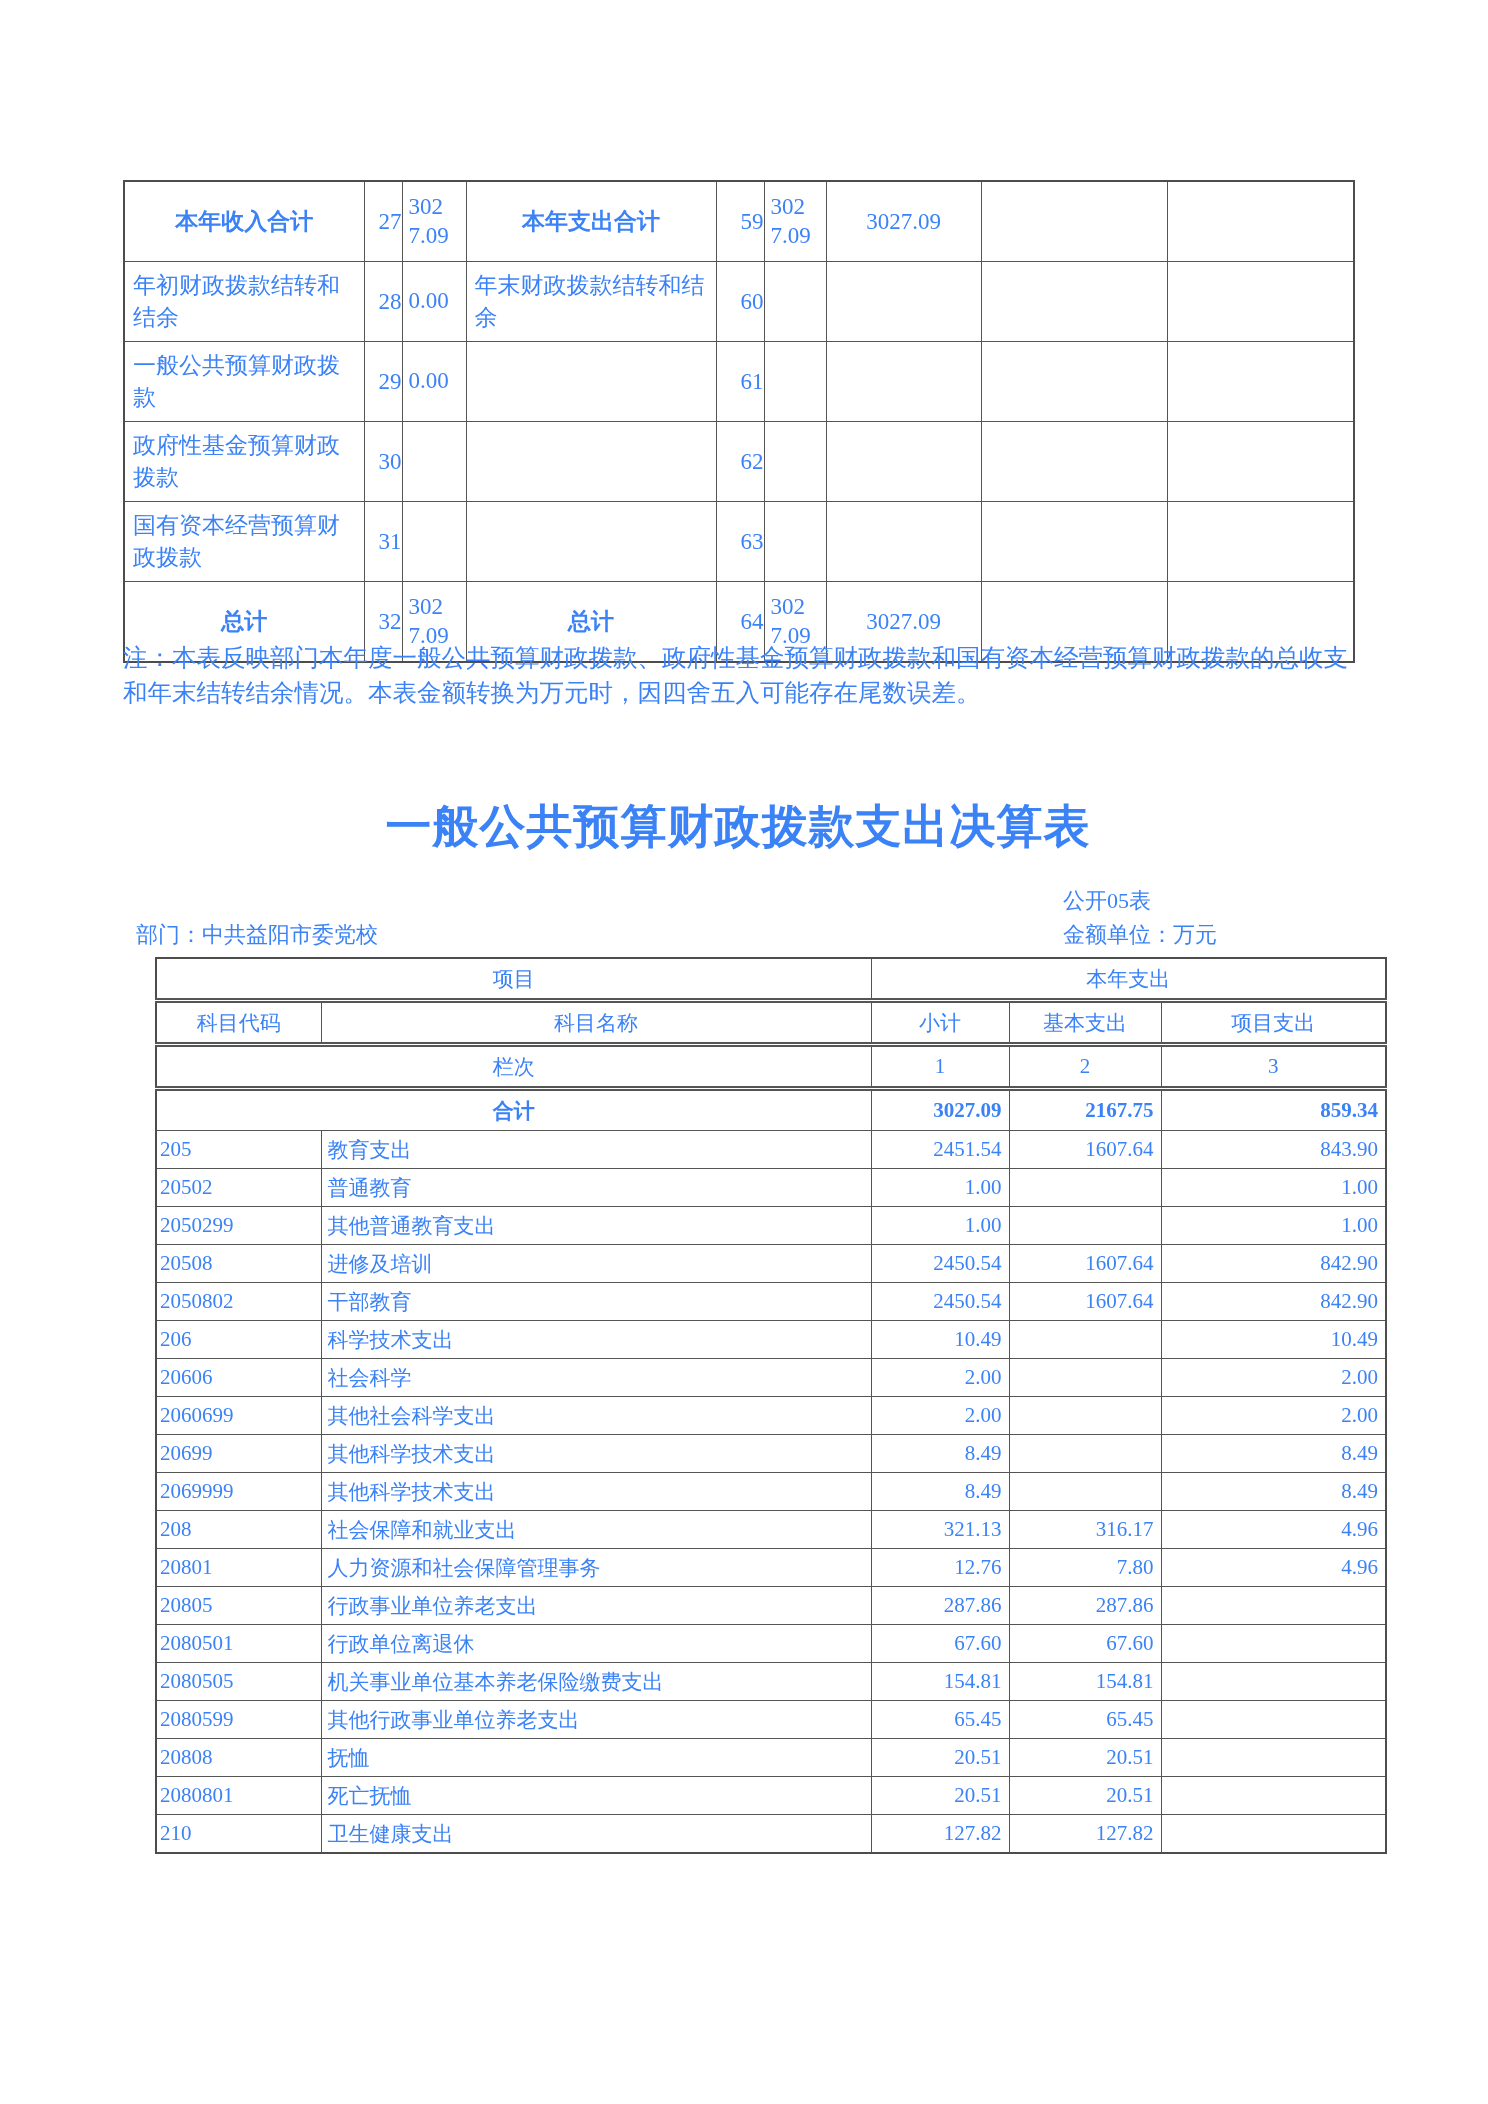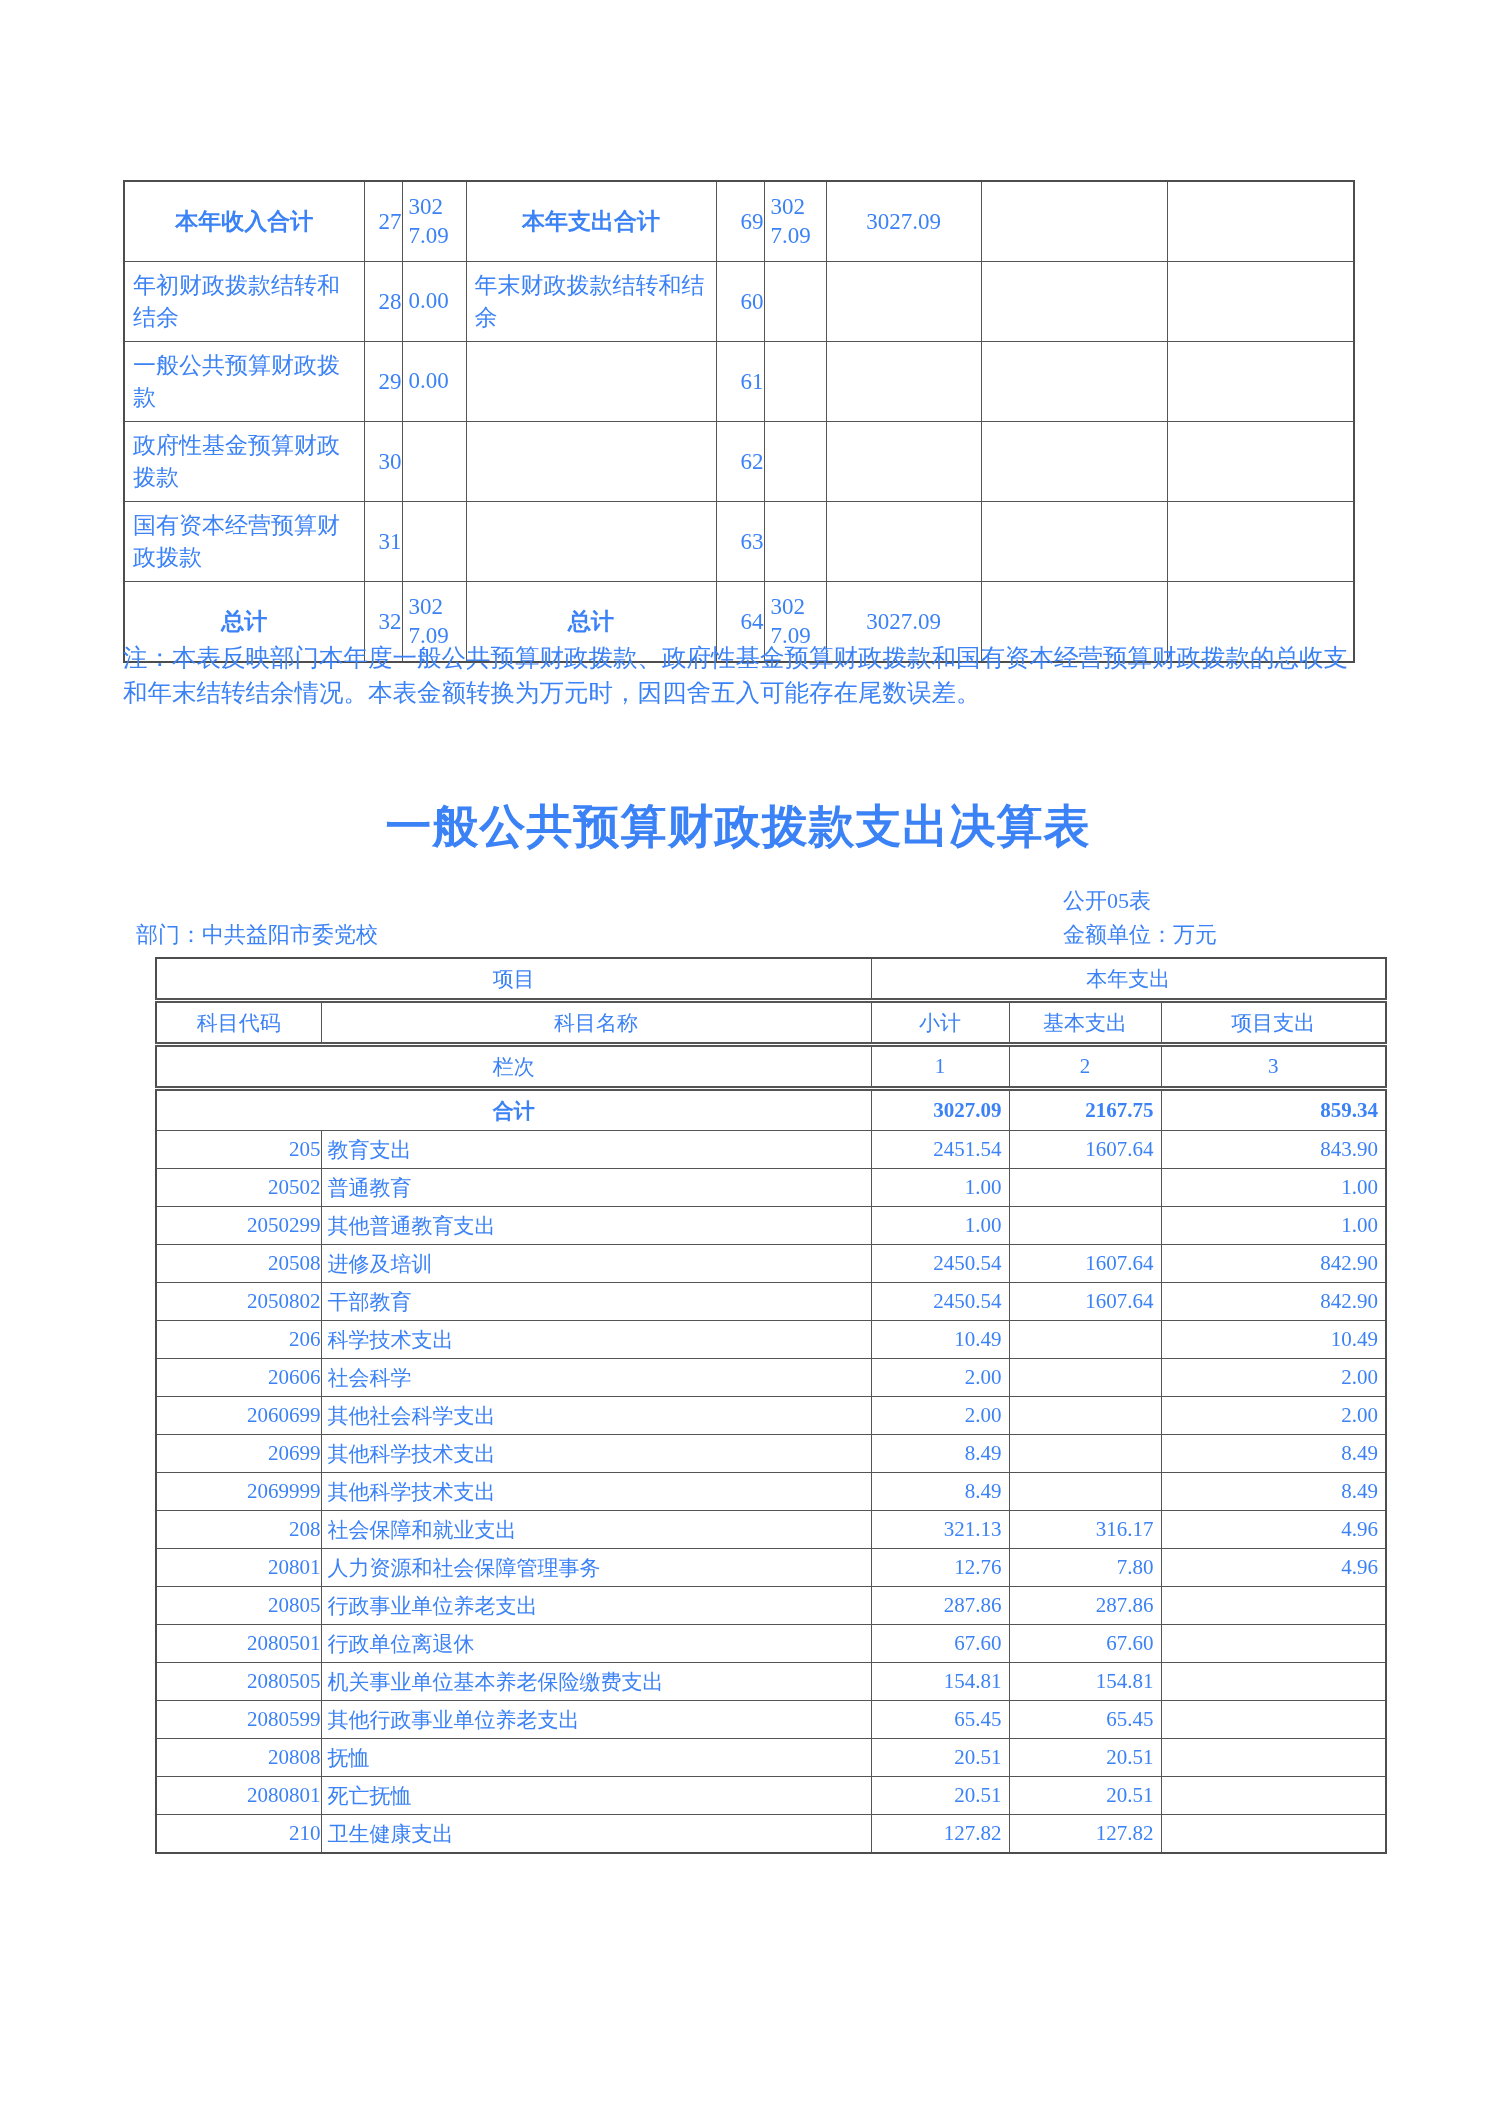--- a/index.html
+++ b/index.html
@@ -36,21 +36,21 @@
   .meta-dept { left:136px;  top:920px; }
   .meta-unit { left:1063px; top:920px; }
 
   
   .t2 { position:absolute; left:123px; top:957px; width:1230px; font-size:21px; border:2.5px solid #4d4d4d;margin-left:32px; }
   .t2 th, .t2 td { border:1.5px solid #555; vertical-align:middle; overflow:hidden; padding:0; font-weight:normal; }
   .t2 thead th { height:39px; text-align:center; }
   .t2 tr.dbl > th { border-bottom:5px double #555; }
   .t2 tr.total > th, .t2 tr.total > td { height:39px; font-weight:bold; }
   .t2 tbody td { height:37px; }
-  .t2 .code { text-align:right; padding-left:3px; }
+  .t2 .code { text-align:left; padding-left:3px; }
   .t2 .name { text-align:left; padding-left:6px; }
   .t2 .num  { text-align:right; padding-right:7px; }
 </style>
 </head>
 <body>
 
 <div class="page">
 
   <table class="t1">
     <colgroup>
@@ -63,21 +63,21 @@
       <col style="width:155px">
         <col style="width:186px">
         <col style="width:187px">
     </colgroup>
     <tbody id="t1body">
         <tr>
           <td class="boldc">本年收入合计</td>
           <td class="no">27</td>
           <td class="valn">3027.09</td>
           <td class="boldc">本年支出合计</td>
-          <td class="no">69</td>
+          <td class="no">59</td>
           <td class="valn">3027.09</td>
           <td class="valw">3027.09</td>
           <td class="empty"></td>
           <td class="empty"></td>
         </tr>
         <tr>
           <td class="lab">年初财政拨款结转和结余</td>
           <td class="no">28</td>
           <td class="valn">0.00</td>
           <td class="lab">年末财政拨款结转和结余</td>

